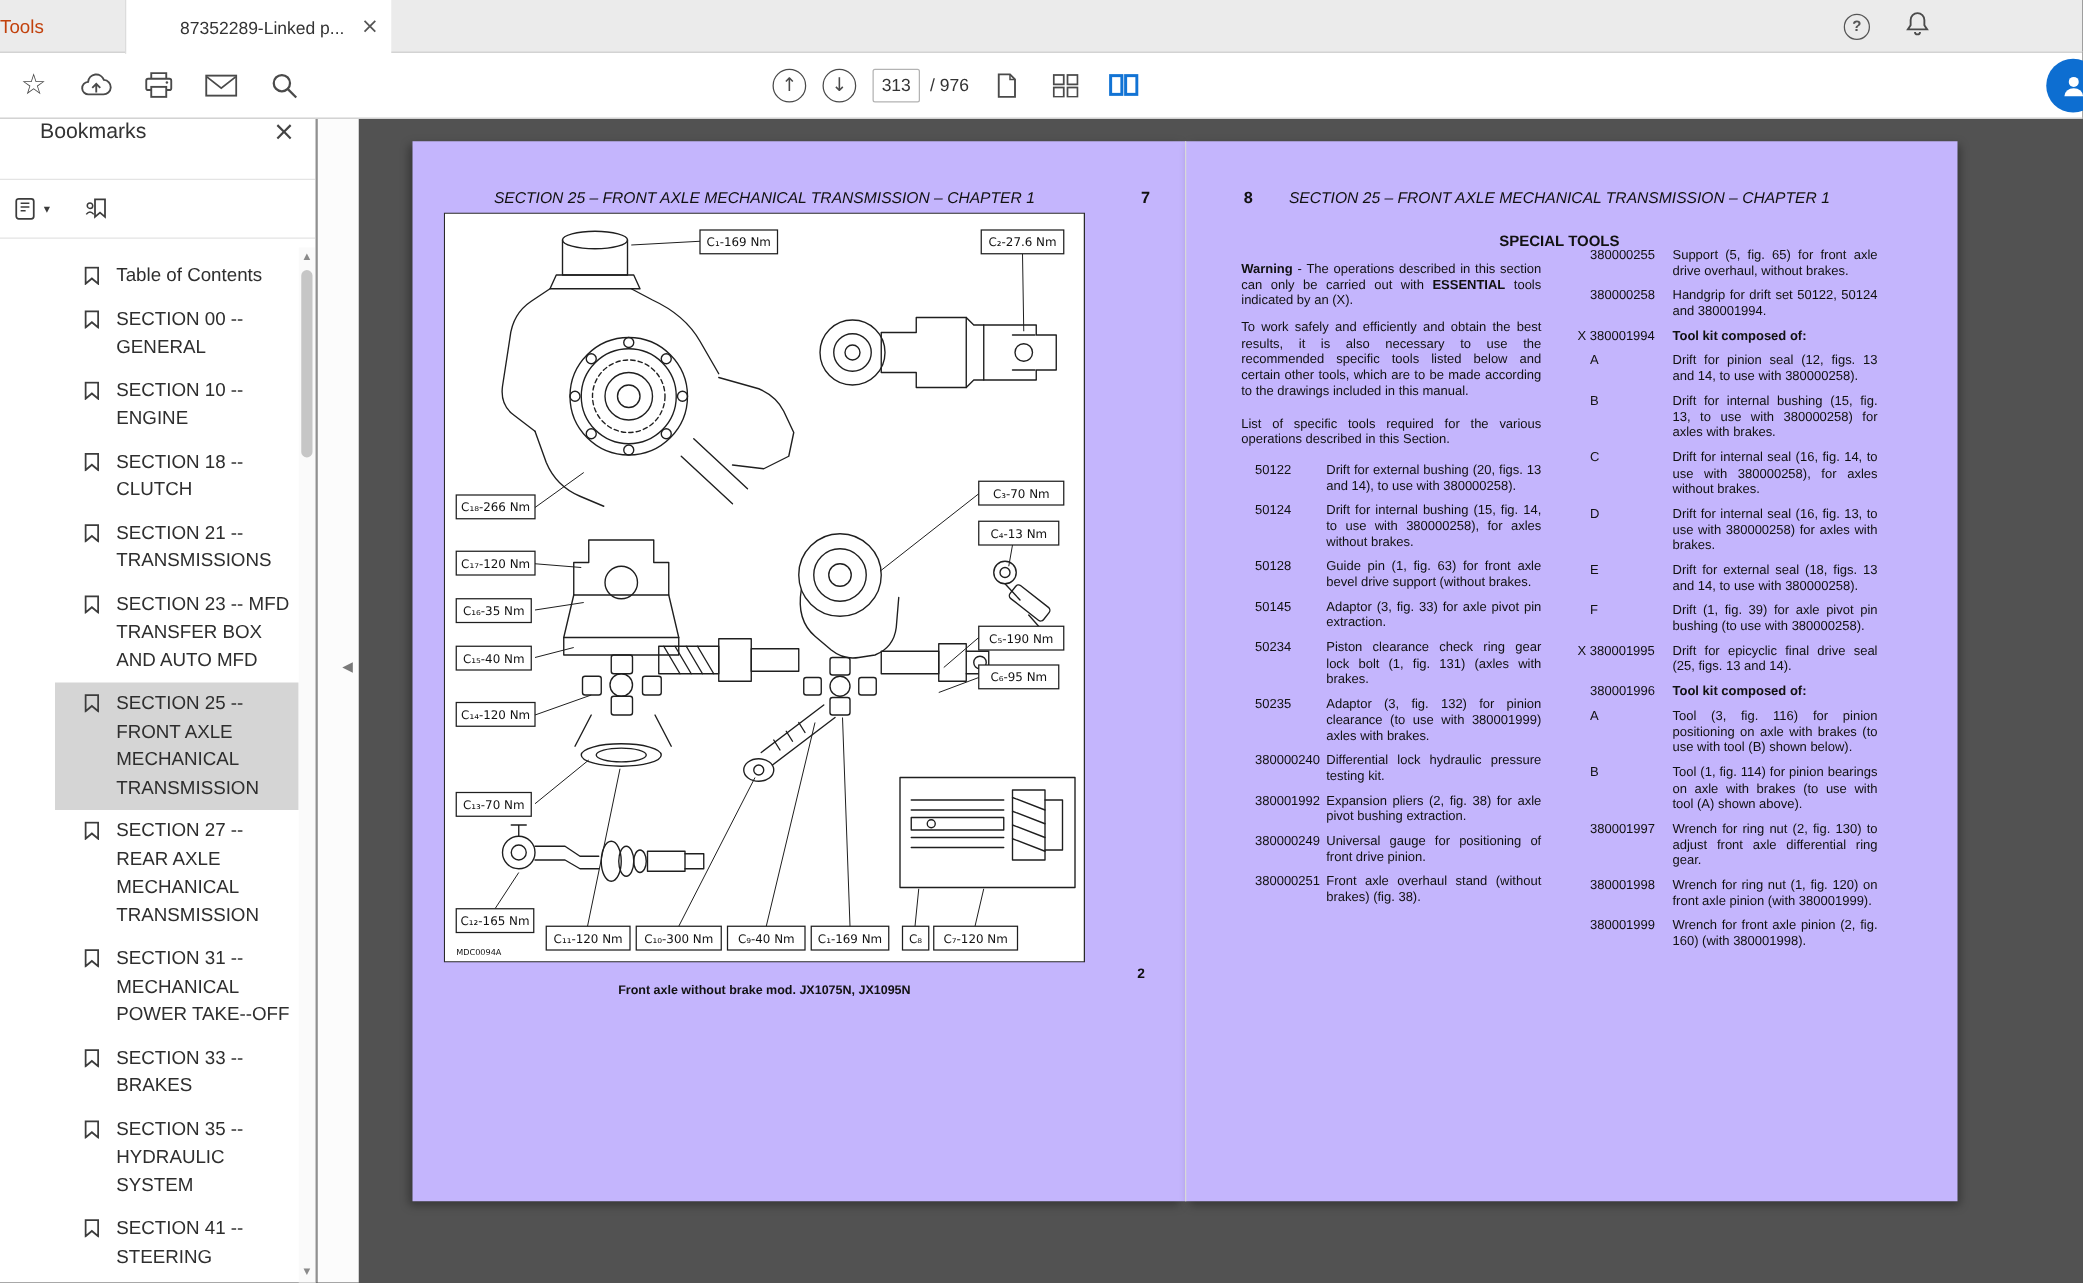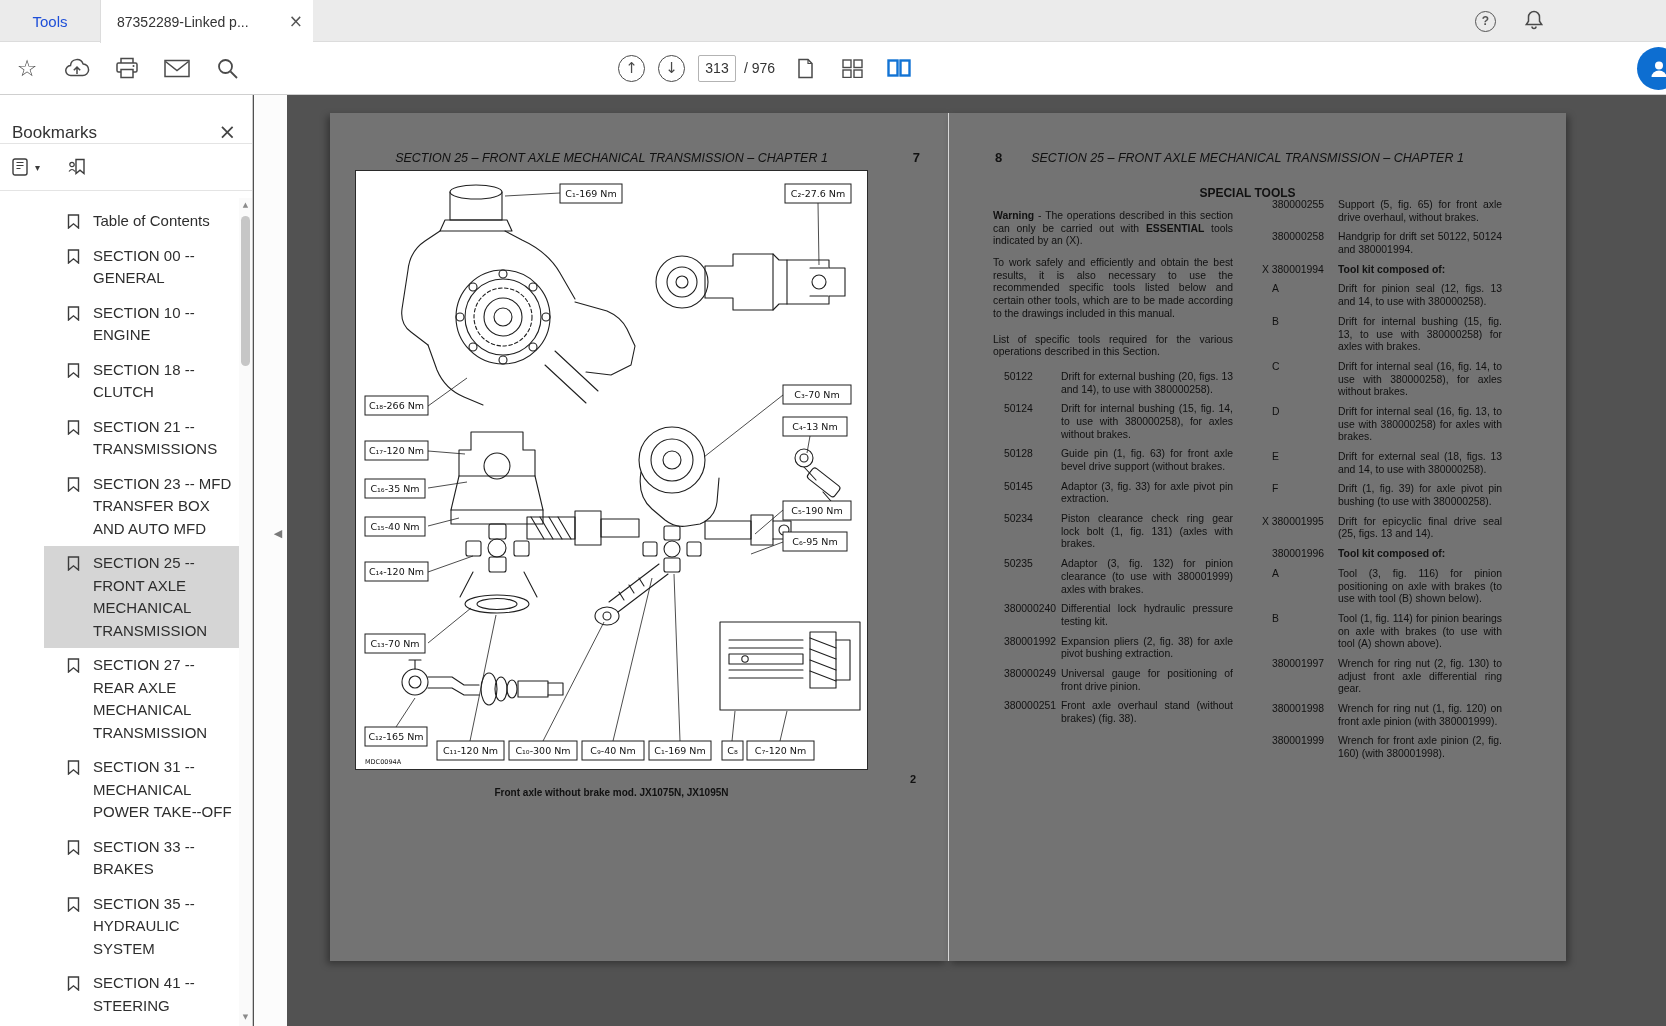--- a/index.html
+++ b/index.html
@@ -4,25 +4,25 @@
 <style>
   * { margin:0; padding:0; box-sizing:border-box; }
   html,body { width:1666px; height:1026px; overflow:hidden; background:#515151;
               font-family:"Liberation Sans","DejaVu Sans",sans-serif; }
   .uni { font-family:"DejaVu Sans",sans-serif; }
 
   
   .tabbar { position:absolute; left:0; top:0; width:1666px; height:42px; background:#ebebeb;
             border-bottom:1px solid #dcdcdc; z-index:5; }
   .tab-tools { position:absolute; left:0; top:0; width:100px; height:42px; display:flex; align-items:center;
-               justify-content:center; font-size:15px; color:#1d4ed8; cursor:pointer; }
+               justify-content:flex-start; font-size:15px; color:#c2410c; cursor:pointer; }
   .tab-doc { position:absolute; left:100px; top:0; width:213px; height:43px; background:#fff;
              border-left:1px solid #dcdcdc; display:flex; align-items:center; gap:10px;
              padding:0 10px 0 16px; font-size:14px; color:#333; }
-  .tab-doc .label { flex:1; white-space:nowrap; overflow:hidden; }
+  .tab-doc .label { flex:1; white-space:nowrap; overflow:hidden;margin-left:27px; }
   .tab-close { font-size:17px; color:#555; line-height:1; cursor:pointer; }
   .tabbar-icons { position:absolute; right:122px; top:0; height:42px; display:flex; align-items:center; gap:28px; }
   .help-btn { width:21px; height:21px; border:1.6px solid #555; border-radius:50%; display:flex;
               align-items:center; justify-content:center; font-size:12px; font-weight:bold; color:#555; }
 
   
   .toolbar { position:absolute; left:0; top:42px; width:1666px; height:53px; background:#fff;
              border-bottom:1px solid #cfcfcf; z-index:4; }
   .tb-left { position:absolute; left:2px; top:0; height:52px; display:flex; align-items:center; }
   .tb-btn { width:50px; height:42px; display:flex; align-items:center; justify-content:center; color:#4a4a4a; cursor:pointer; }
@@ -33,21 +33,21 @@
   .page-input { width:38px; height:27px; border:1px solid #b3b3b3; border-radius:2px; display:flex;
                 align-items:center; justify-content:center; font-size:14px; color:#333; }
   .page-total { font-size:14px; color:#333; margin-left:-5px; }
   .view-btn { width:34px; height:36px; display:flex; align-items:center; justify-content:center; cursor:pointer; }
   .avatar-btn { position:absolute; right:-14px; top:5px; width:43px; height:43px; border-radius:50%;
                 background:#0d6ed1; display:flex; align-items:center; justify-content:center; cursor:pointer; }
 
   
   .sidebar { position:absolute; left:0; top:95px; width:253px; height:931px; background:#fff;
              border-right:1px solid #c9c9c9; z-index:3; }
-  .sb-header { height:49px; display:flex; align-items:flex-end; padding:0 16px 0 12px; border-bottom:1px solid #e4e4e4; }
+  .sb-header { height:49px; display:flex; align-items:flex-start; padding:0 16px 0 32px; border-bottom:1px solid #e4e4e4; }
   .sb-title { flex:1; font-size:17px; color:#333; }
   .sb-close { font-size:21px; color:#444; line-height:1; cursor:pointer; }
   .sb-tools { height:47px; display:flex; align-items:center; gap:28px; padding-left:12px; border-bottom:1px solid #e4e4e4; }
   .sb-tool { display:flex; align-items:center; gap:3px; cursor:pointer; }
   .sb-caret { font-size:10px; color:#3c3c3c; }
   .bm-list { position:absolute; top:103px; left:0; right:13px; bottom:0; overflow:hidden; padding-top:6px;padding-left:44px; }
   .bm-item { position:relative; padding:6px 6px 6px 49px; font-size:15px; line-height:1.5; color:#2e2e2e; cursor:pointer; }
   .bm-item.selected { background:#d5d5d5; }
   .bm-ic { position:absolute; left:23px; top:9px; }
   .sb-scroll { position:absolute; right:0; top:103px; bottom:0; width:13px; background:#fafafa; }
@@ -55,21 +55,21 @@
             justify-content:center; font-size:7px; color:#8a8a8a; cursor:pointer; }
   .sb-arr.up { top:0; } .sb-arr.down { bottom:2px; }
   .sb-thumb { position:absolute; left:2px; top:18px; width:9px; height:150px; background:#c6c6c6; border-radius:5px; cursor:pointer; }
 
   .gutter { position:absolute; left:254px; top:95px; width:33px; height:931px; background:#fcfcfc; z-index:2; }
   .collapse-handle { position:absolute; left:269px; top:518px; width:18px; height:30px; display:flex;
                      align-items:center; justify-content:center; color:#7a7a7a; font-size:11px; cursor:pointer; z-index:3; }
 
   
   .content { position:absolute; left:287px; top:95px; width:1379px; height:931px; background:#525252; overflow:hidden; }
-  .page { position:absolute; top:18px; width:618px; height:848px; background:#737373; color:#111; }
+  .page { position:absolute; top:18px; width:618px; height:848px; background:#c4b5fd; color:#111; }
   .page-left { left:43px; box-shadow:-3px 3px 7px rgba(0,0,0,.35); }
   .page-right { left:661px; border-left:1px solid #d8d8d8; box-shadow:3px 3px 7px rgba(0,0,0,.35); }
 
   .pl-header { position:absolute; top:38px; left:25px; width:513px; font-style:italic; font-size:12.5px; text-align:center; }
   .pl-pagenum { position:absolute; top:37px; right:28px; font-size:13px; font-weight:bold; }
   .figure { position:absolute; top:57px; left:25px; }
   .pl-fignum { position:absolute; top:660px; right:32px; font-size:11px; font-weight:bold; }
   .pl-caption { position:absolute; top:674px; left:25px; width:513px; text-align:center; font-size:10px; font-weight:bold; }
 
   .pr-pagenum { position:absolute; top:37px; left:46px; font-size:13px; font-weight:bold; }

